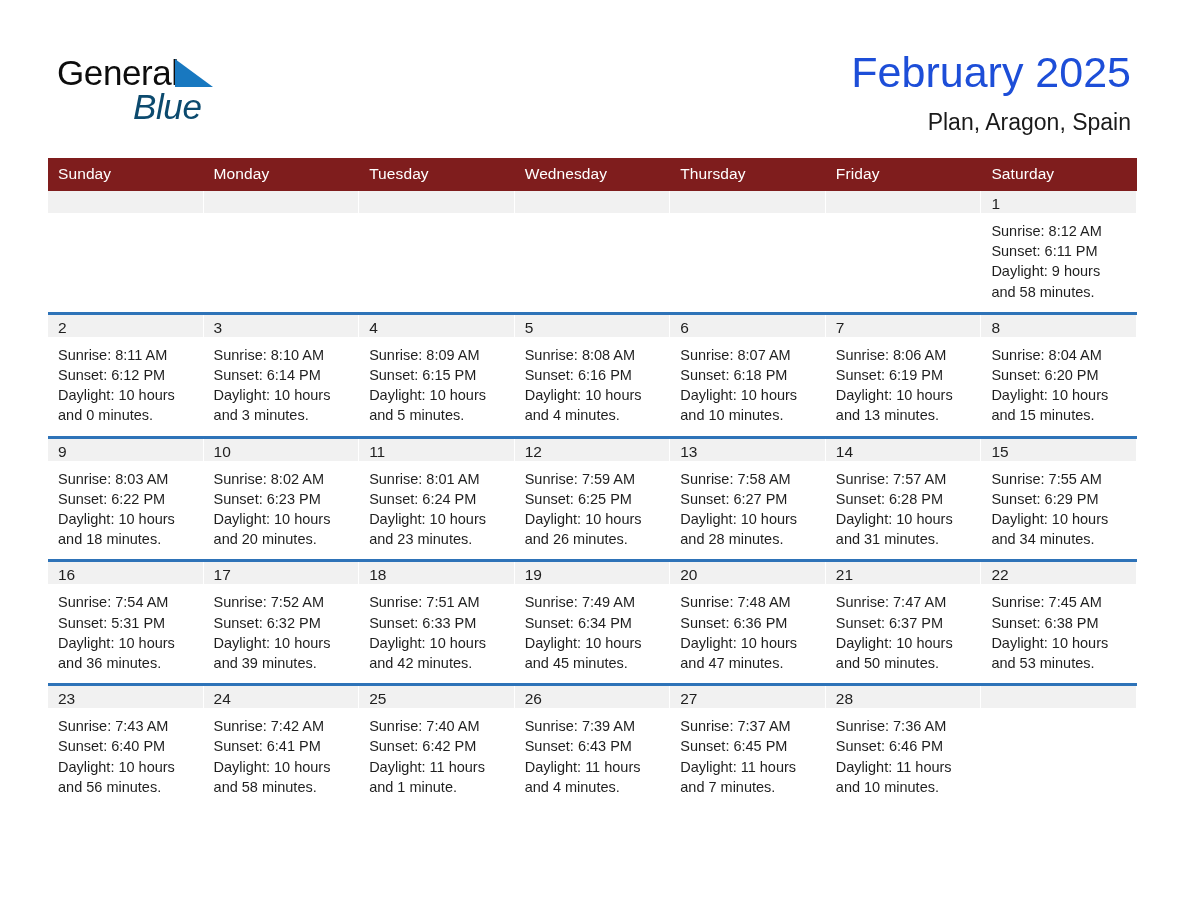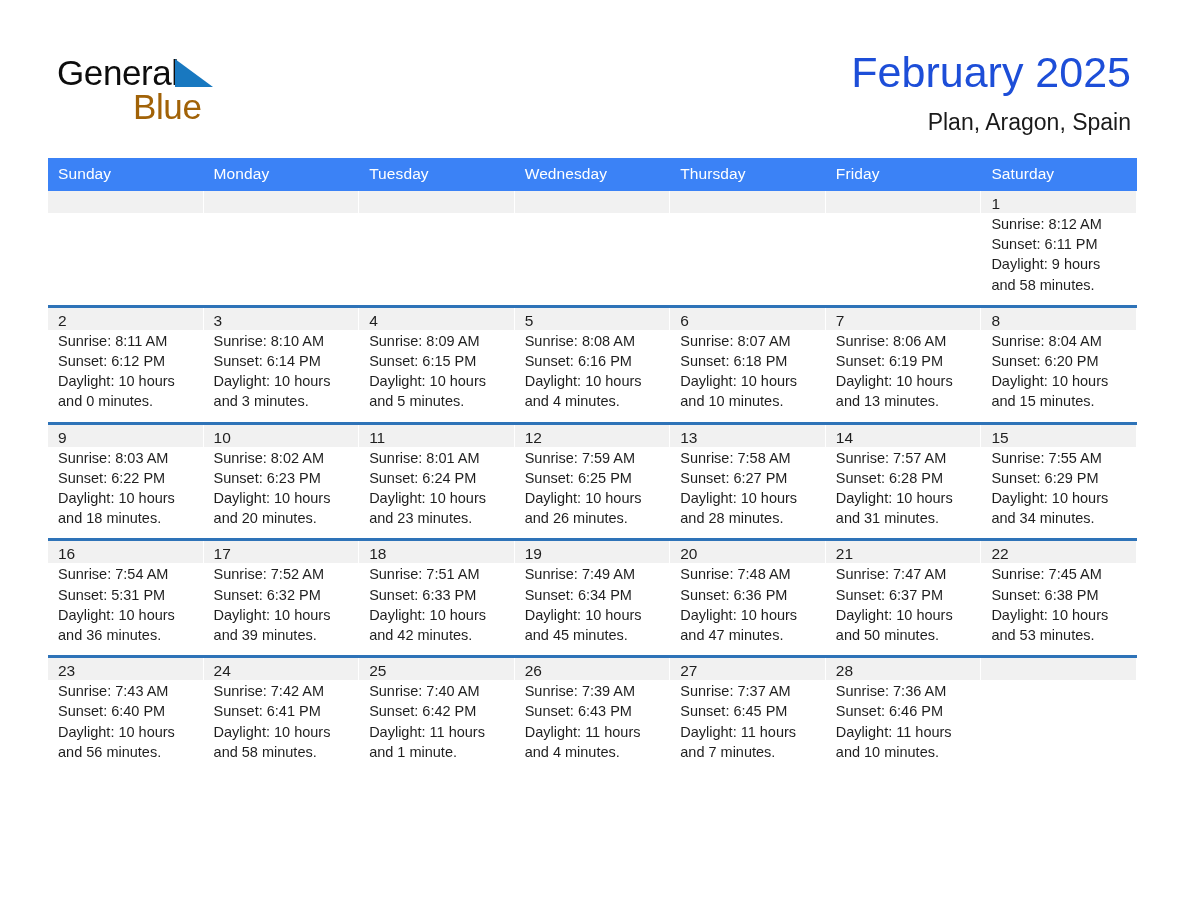--- a/index.html
+++ b/index.html
@@ -58,22 +58,23 @@
     height: 0;
     border-left: 38px solid #1878c0;
     border-top: 28px solid transparent;
   }
   .logo-blue {
     position: absolute;
     left: 76px;
     top: 33px;
     font-size: 35px;
     line-height: 40px;
-    color: #a16207;
+    color: #0c4a6e;
     letter-spacing: -0.4px;
+    font-style: italic;
   }
   .title-block {
     position: absolute;
     right: 57px;
     top: 47px;
     text-align: right;
   }
   .cal-title {
     font-size: 43px;
     line-height: 50px;
@@ -94,21 +95,21 @@
   
   .calendar {
     position: absolute;
     left: 48px;
     top: 158px;
     width: 1089px;
     border-collapse: collapse;
     table-layout: fixed;
   }
   .calendar th {
-    background: #3b82f6;
+    background: #7f1d1d;
     color: #ffffff;
     font-size: 15.5px;
     font-weight: normal;
     text-align: left;
     padding: 7px 0 8px 10px;
     height: 16px;
     letter-spacing: 0.1px;
   }
   .calendar td {
     vertical-align: top;
@@ -126,21 +127,21 @@
     height: 22px;
     padding: 4px 0 2px 10px;
     font-size: 15.5px;
     color: #1f1f1f;
     box-sizing: border-box;
   }
   .daynum.blank {
     color: transparent;
   }
   .cell-body {
-    padding: 1px 8px 10px 10px;
+    padding: 8px 8px 10px 10px;
     min-height: 84px;
     box-sizing: border-box;
   }
   .cell-line {
     font-size: 14.5px;
     line-height: 20.2px;
     color: #1f1f1f;
     white-space: nowrap;
   }
 </style>

